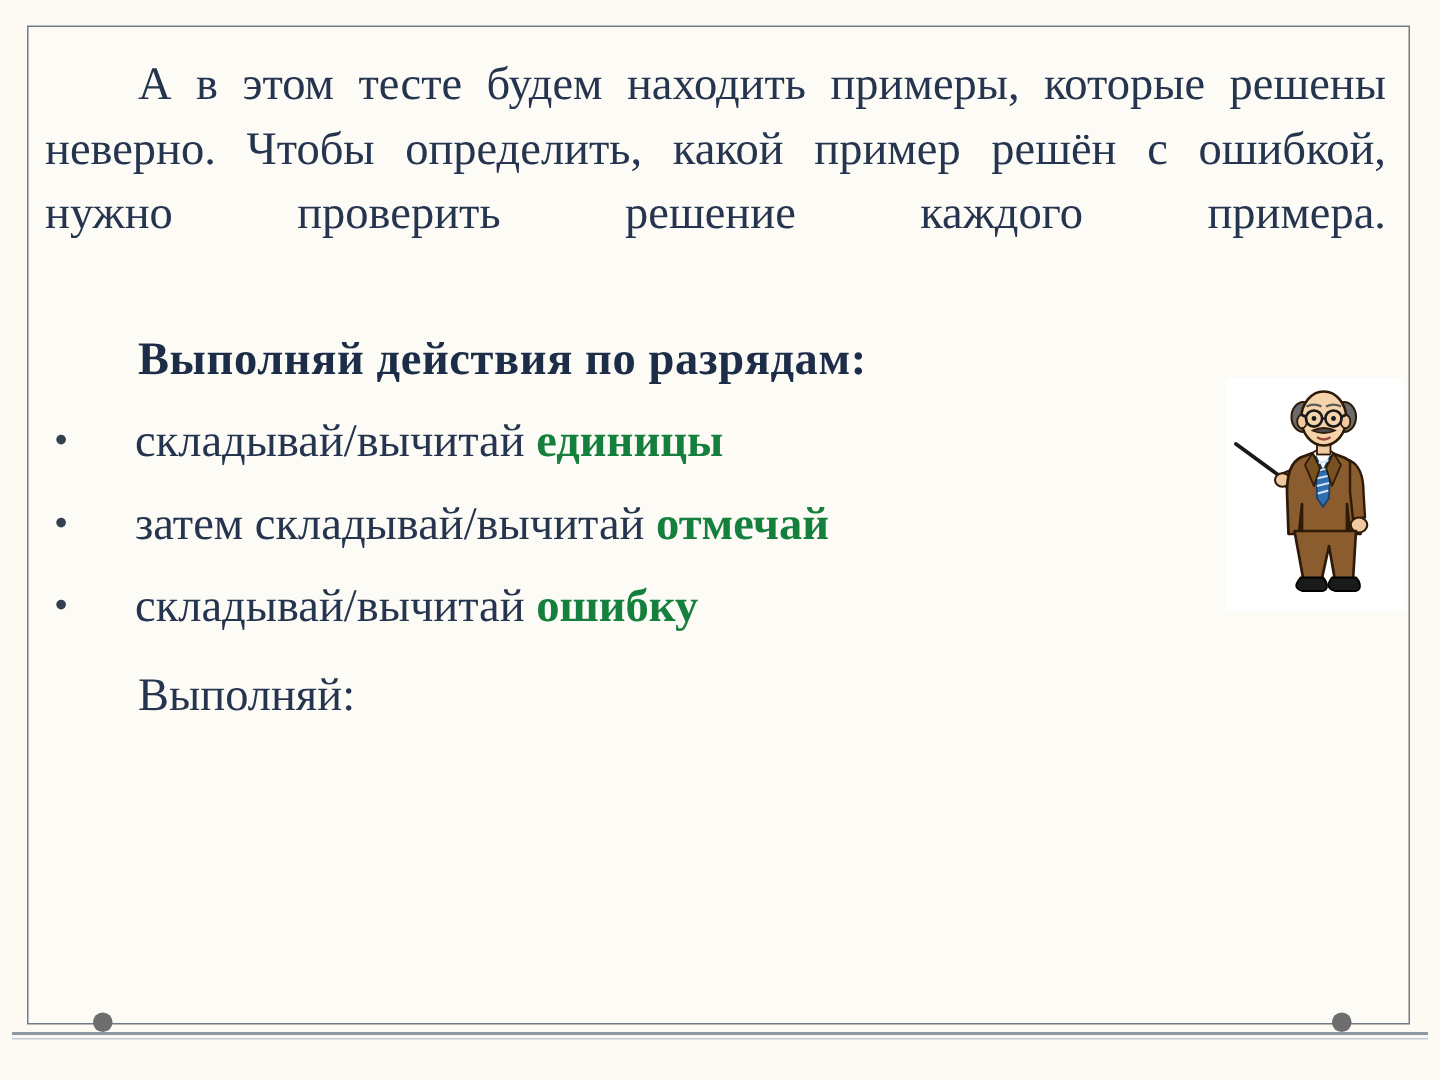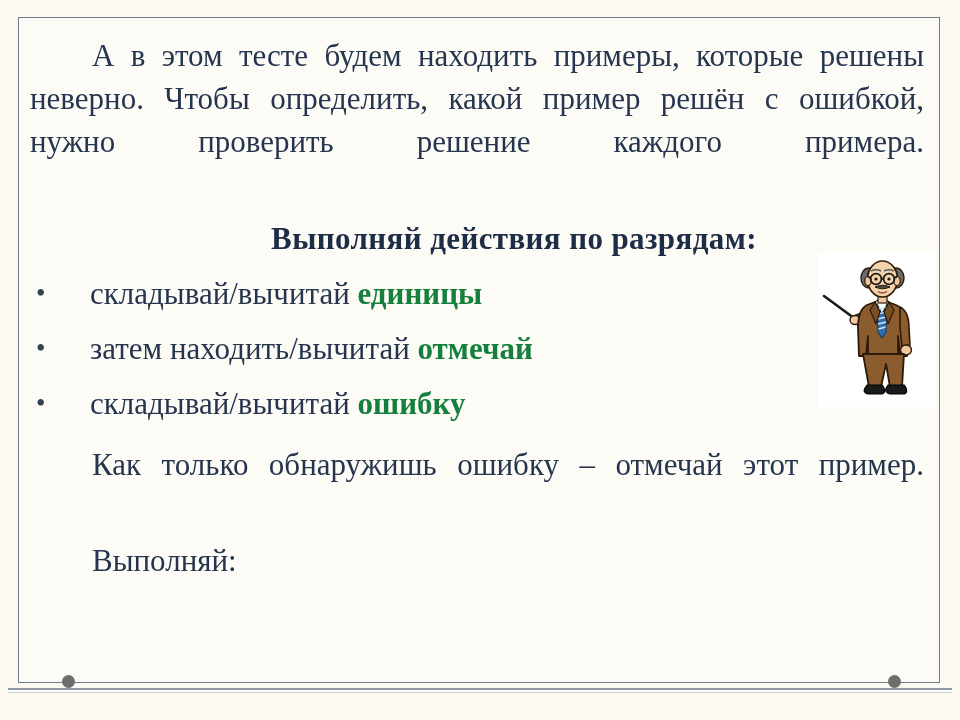--- a/index.html
+++ b/index.html
@@ -92,21 +92,20 @@
   #para-intro { margin-top: 0px; }
 
   .heading {
     color: #1d2d48;
     font-size: 31px;
     line-height: 43px;
     font-weight: bold;
     margin: 11px 0 2px 0;
     padding-left: 8px;
     letter-spacing: 0.4px;
-    text-align: center;
   }
   .heading .indent { display: inline-block; width: 62px; }
 
   ul#steps {
     list-style: none;
     margin: 6px 0 0 0;
     padding: 0;
   }
   ul#steps li {
     position: relative;
@@ -152,28 +151,27 @@
 
     <p class="para" id="para-intro"><span class="indent"></span><span>А в этом тесте будем находить примеры, которые решены неверно. Чтобы определить, какой пример решён с ошибкой, нужно проверить решение каждого примера.</span></p>
 
     <div class="heading"><span class="indent"></span><span>Выполняй действия по разрядам:</span></div>
 
     <ul id="steps">
       <li>
         <span class="bullet">•</span><span>складывай/вычитай </span><span class="accent">единицы</span>
       </li>
       <li>
-        <span class="bullet">•</span><span>затем находить/вычитай </span><span class="accent">отмечай</span>
+        <span class="bullet">•</span><span>затем складывай/вычитай </span><span class="accent">отмечай</span>
       </li>
       <li>
         <span class="bullet">•</span><span>складывай/вычитай </span><span class="accent">ошибку</span>
       </li>
     </ul>
 
-    <p class="para" id="para-mark"><span class="indent"></span><span>Как только обнаружишь ошибку – отмечай этот пример.</span></p>
 
     <p class="para last" id="para-start"><span class="indent"></span><span>Выполняй:</span></p>
 
   </div>
 
   <div id="teacher">
     <svg viewBox="0 0 118 155" width="118" height="155">
       <rect x="0" y="0" width="118" height="155" fill="#ffffff"></rect>
 
       <line x1="6" y1="44" x2="36" y2="66" stroke="#1a1a1a" stroke-width="2.6" stroke-linecap="round"></line>

